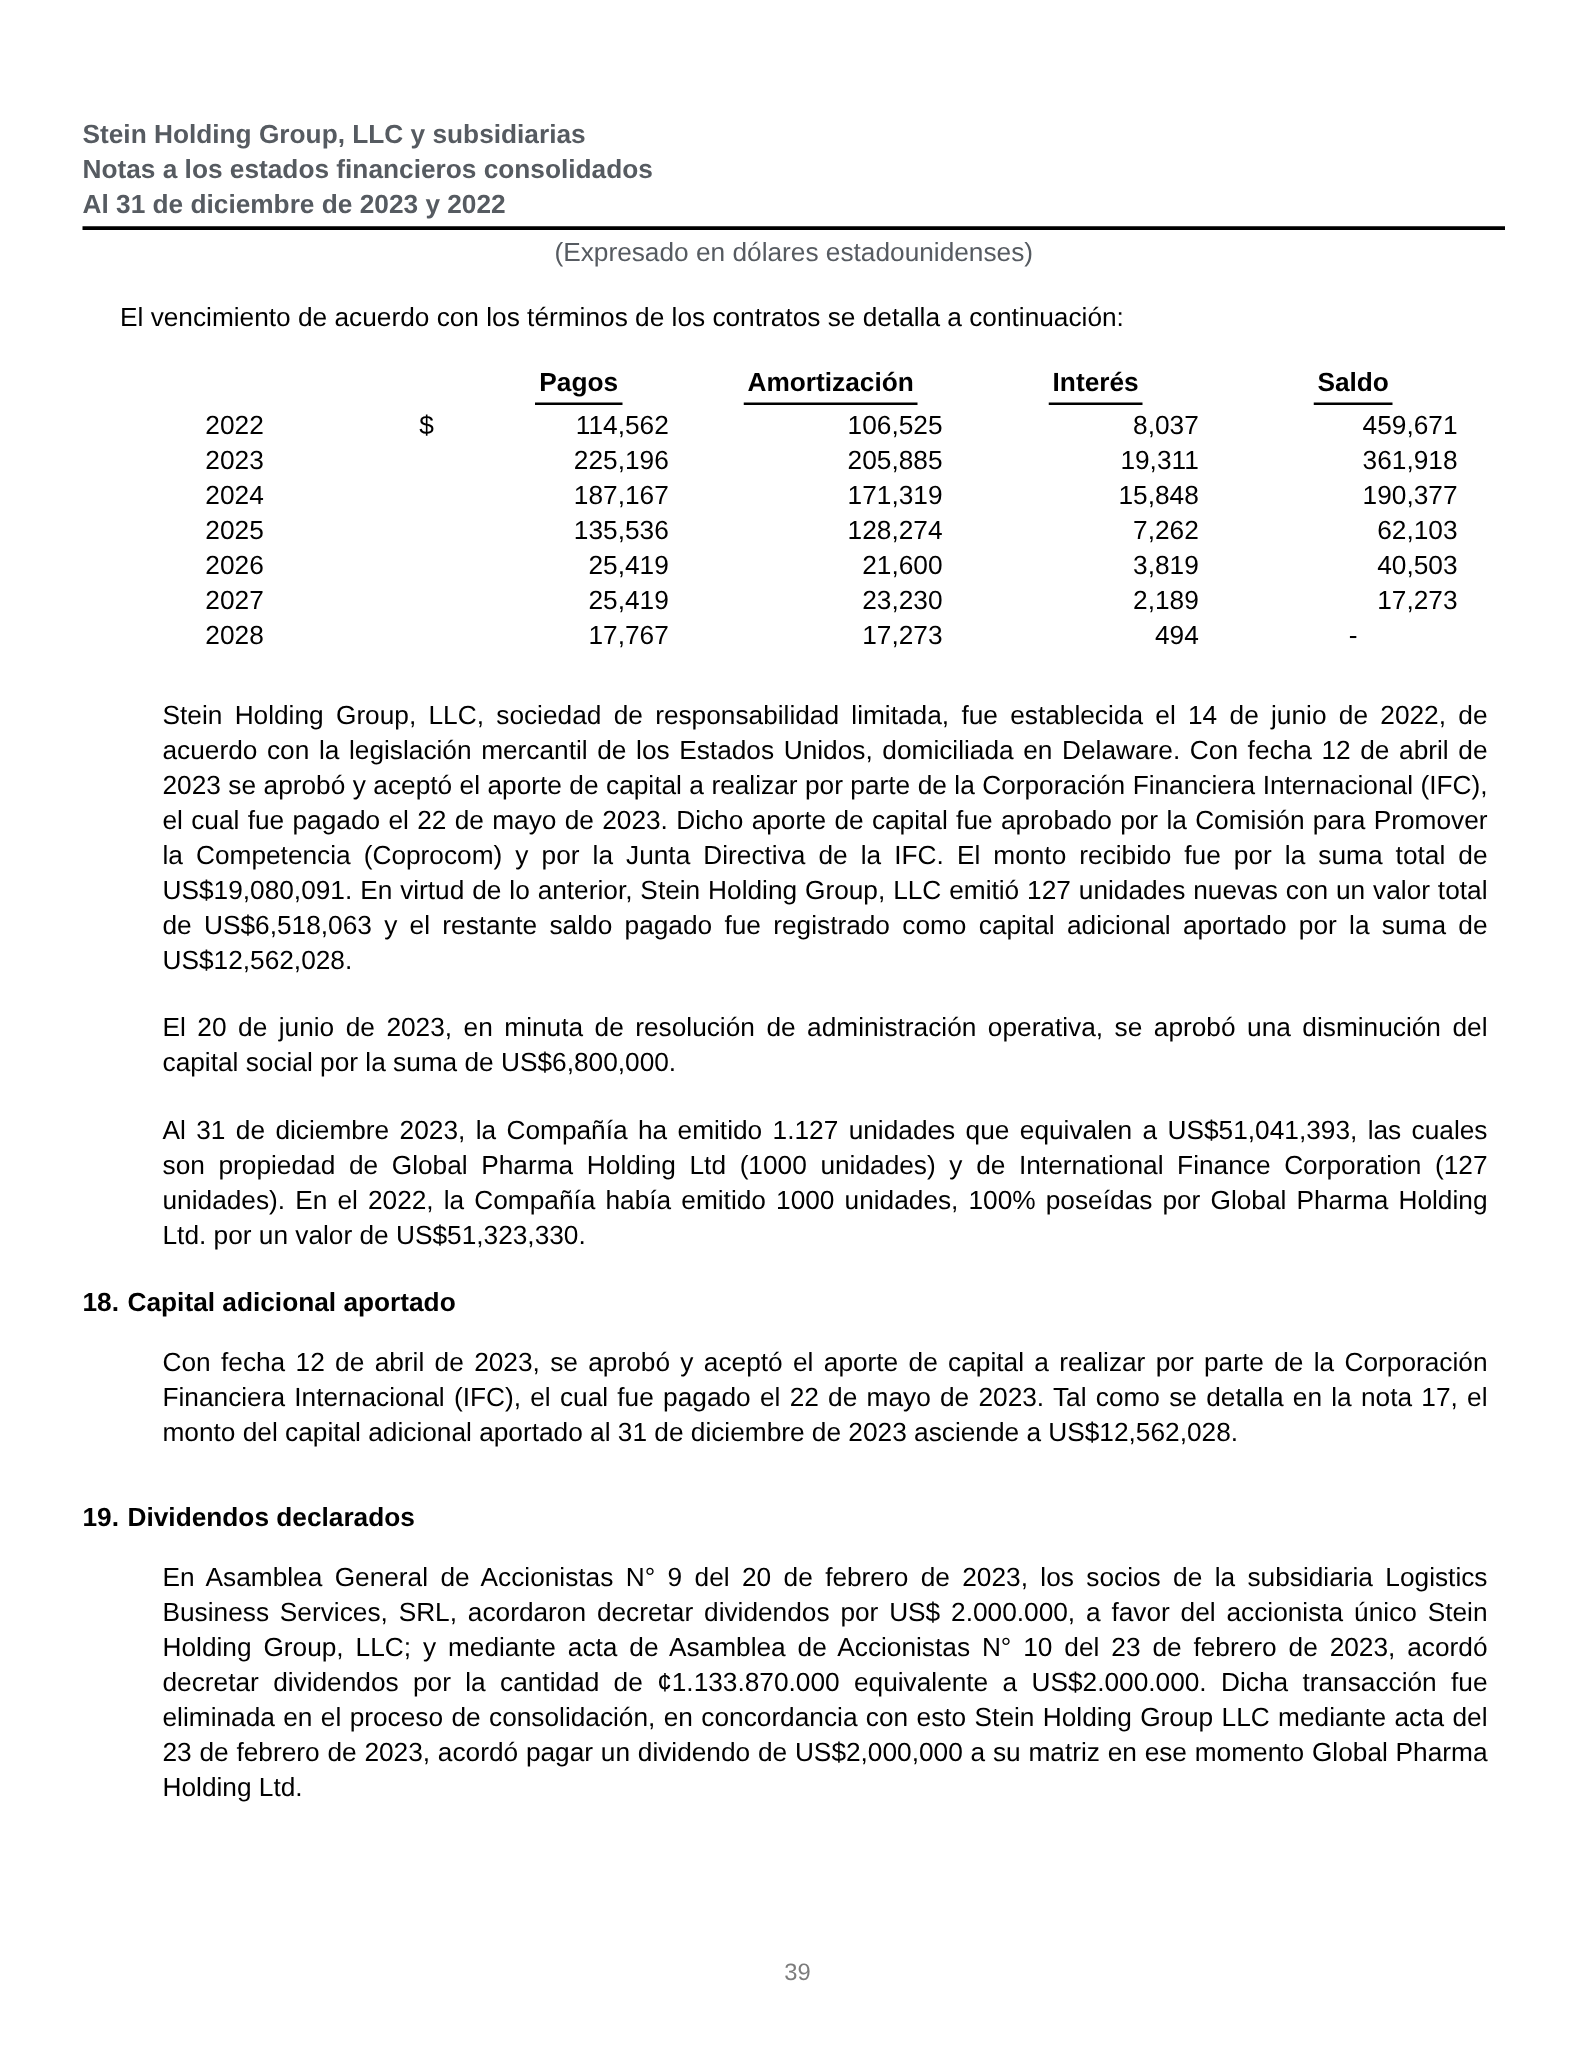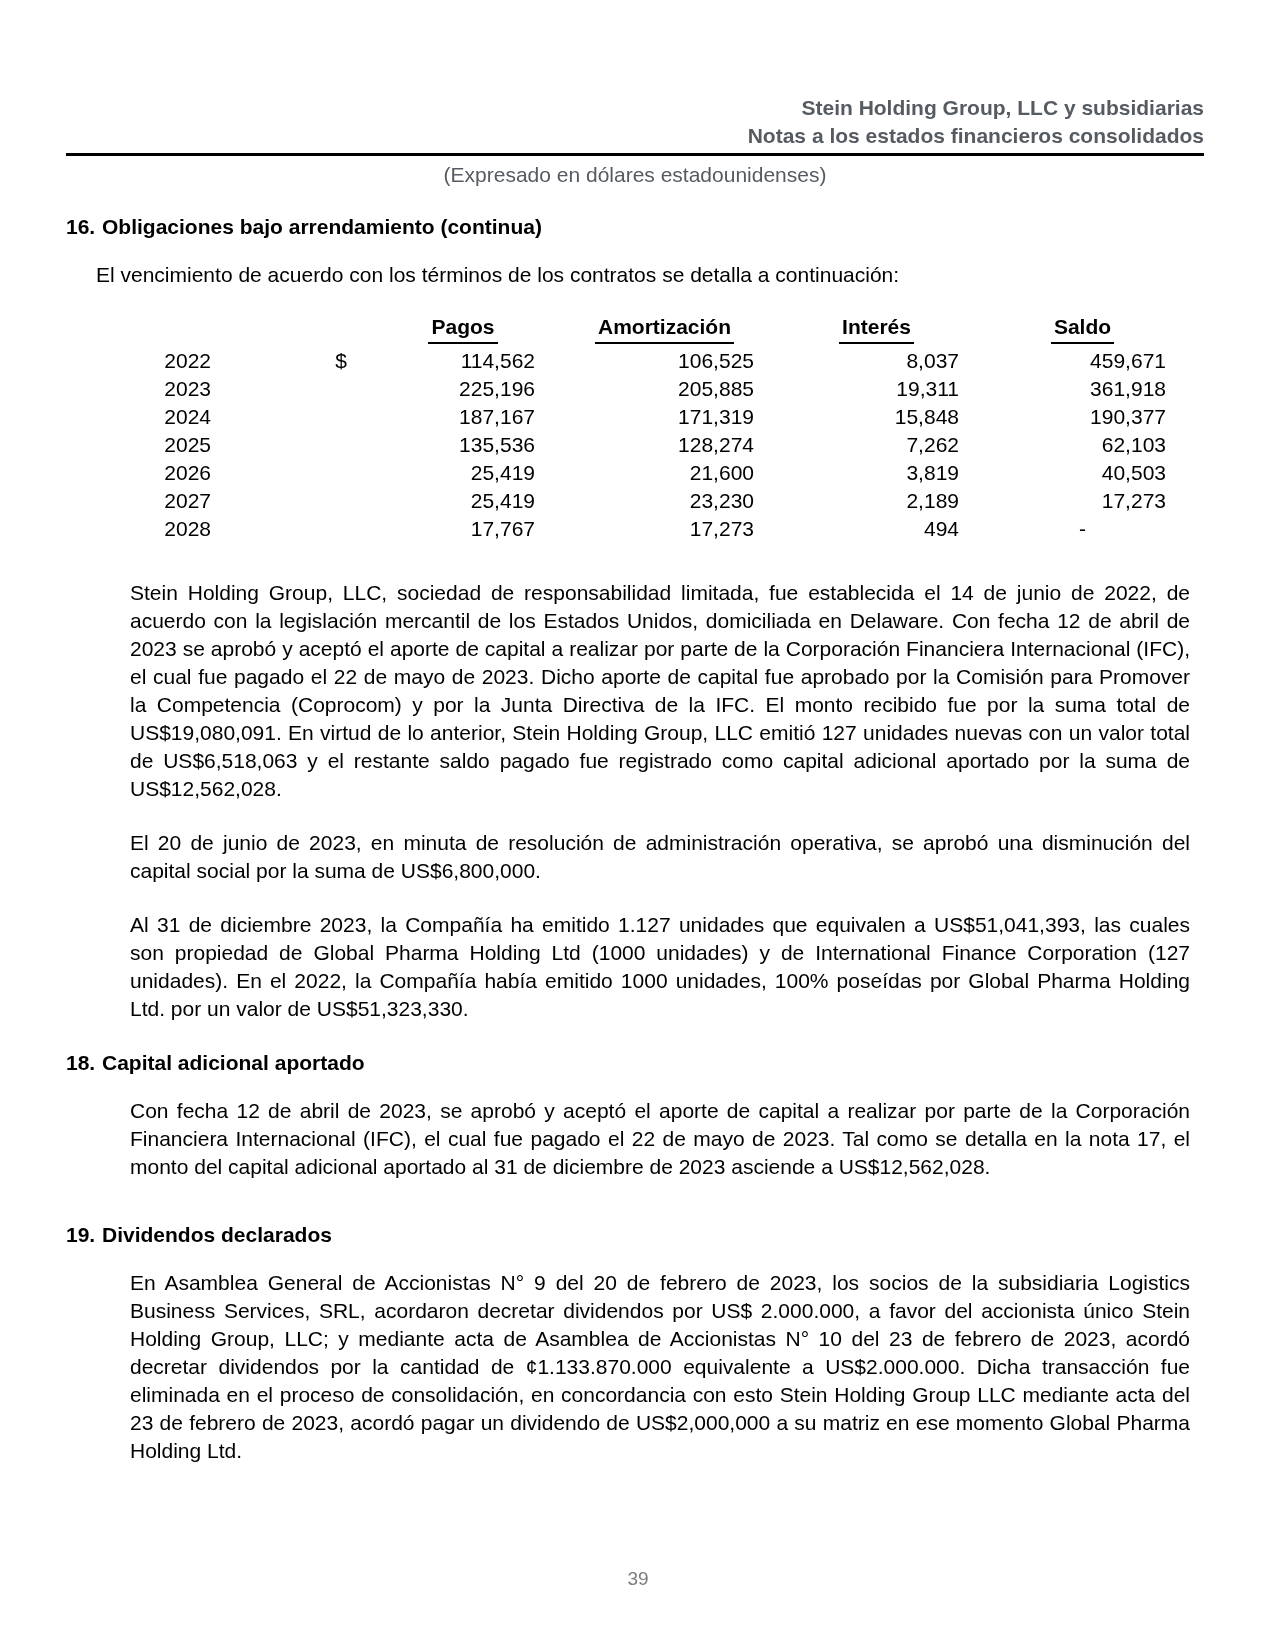--- a/index.html
+++ b/index.html
@@ -9,21 +9,21 @@
     height: 1651px;
     box-sizing: border-box;
     padding: 94px 72px 0 66px;
     background: #ffffff;
     font-family: "Liberation Sans", "DejaVu Sans", sans-serif;
     font-size: 21px;
     line-height: 28px;
     color: #000000;
     overflow: hidden;
   }
-  .doc-header { font-weight: bold; color: #565b61; text-align: right; }
+  .doc-header { font-weight: bold; color: #565b61; }
   .hdr-line { white-space: nowrap; }
   .rule { border-bottom: 3px solid #000000; margin-top: 3px; }
   .subtitle { color: #565b61; margin-top: 5px; text-align: center; }
 
   section { margin: 0; }
   #sec16 { margin-top: 24px; }
   #sec17 { margin-top: 36px; }
   #sec18 { margin-top: 26px; }
   #sec19 { margin-top: 40px; }
 
@@ -79,29 +79,26 @@
   }
 </style>
 </head>
 <body>
 
 <div class="page">
 
   <header class="doc-header">
     <div class="hdr-line">Stein Holding Group, LLC y subsidiarias</div>
     <div class="hdr-line">Notas a los estados financieros consolidados</div>
+    <div class="hdr-line">Al 31 de diciembre de 2023 y 2022</div>
   </header>
   <div class="rule"></div>
   <div class="subtitle">(Expresado en dólares estadounidenses)</div>
 
   <section id="sec16">
-    <div class="sec-head">
-      <span class="sec-num">16.</span>
-      <span class="sec-title">Obligaciones bajo arrendamiento (continua)</span>
-    </div>
     <p class="intro">El vencimiento de acuerdo con los términos de los contratos se detalla a continuación:</p>
 
     <table class="lease-table">
       <colgroup>
         <col class="c-year">
           <col class="c-cur">
           <col class="c-pagos">
           <col class="c-amort">
           <col class="c-interes">
           <col class="c-saldo">

